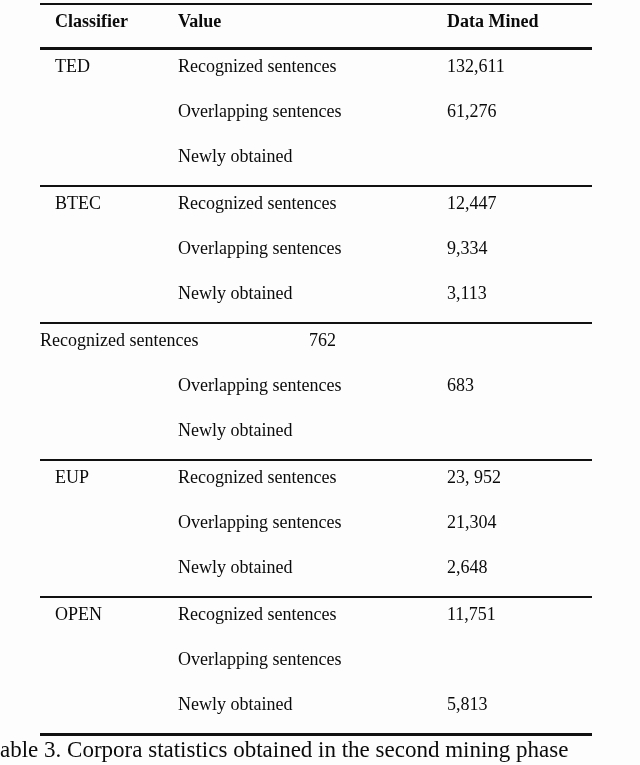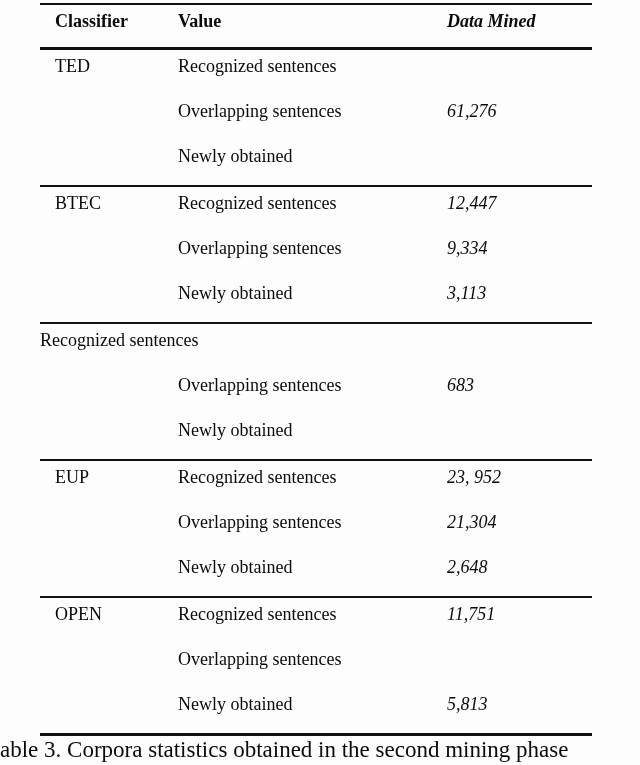--- a/index.html
+++ b/index.html
@@ -30,21 +30,21 @@
     align-items: flex-start;
     line-height: 32px;
     font-size: 18px;
   }
   .header-row {
     height: 42px;
     font-weight: bold;
   }
   .c1 { width: 138px; padding-left: 15px; }
   .c2 { width: 269px; }
-  .c3 { width: 145px; font-style: italic; }
+  .c3 { width: 145px; }
   .caption {
     position: absolute;
     top: 736px;
     left: 0;
     width: 700px;
     font-size: 23px;
     line-height: 28px;
     white-space: nowrap;
   }
 </style>
@@ -60,20 +60,21 @@
     <div class="c2">Value</div>
     <div class="c3">Data Mined</div>
   </div>
 
   <div class="rule thick"></div>
 
   <div class="group">
     <div class="row">
       <div class="c1">TED</div>
       <div class="c2">Recognized sentences</div>
+      <div class="c3">132,611</div>
     </div>
     <div class="row">
       <div class="c1"></div>
       <div class="c2">Overlapping sentences</div>
       <div class="c3">61,276</div>
     </div>
     <div class="row">
       <div class="c1"></div>
       <div class="c2">Newly obtained</div>
     </div>
@@ -95,20 +96,21 @@
       <div class="c1"></div>
       <div class="c2">Newly obtained</div>
       <div class="c3">3,113</div>
     </div>
     <div class="rule"></div>
   </div>
 
   <div class="group">
     <div class="row">
       <div class="c2">Recognized sentences</div>
+      <div class="c3">762</div>
     </div>
     <div class="row">
       <div class="c1"></div>
       <div class="c2">Overlapping sentences</div>
       <div class="c3">683</div>
     </div>
     <div class="row">
       <div class="c1"></div>
       <div class="c2">Newly obtained</div>
     </div>

